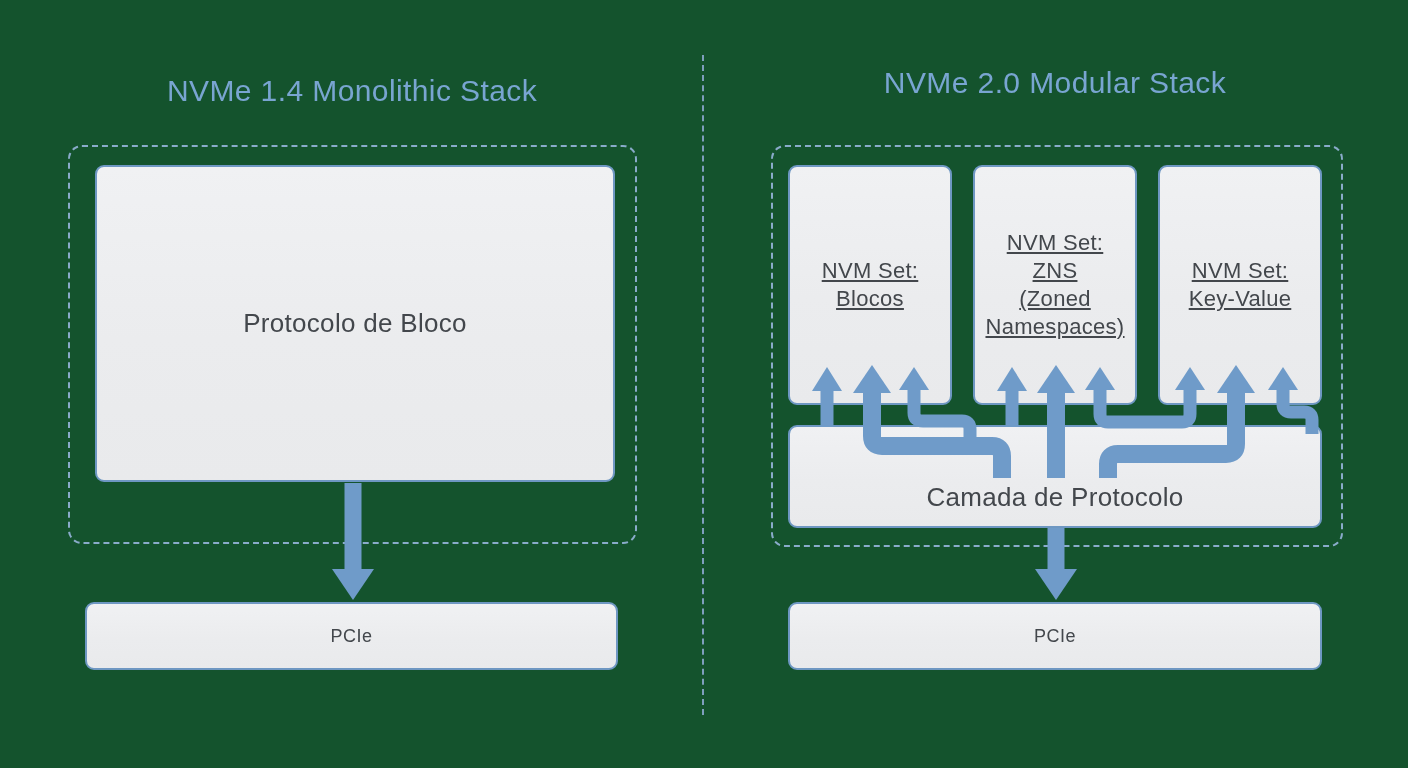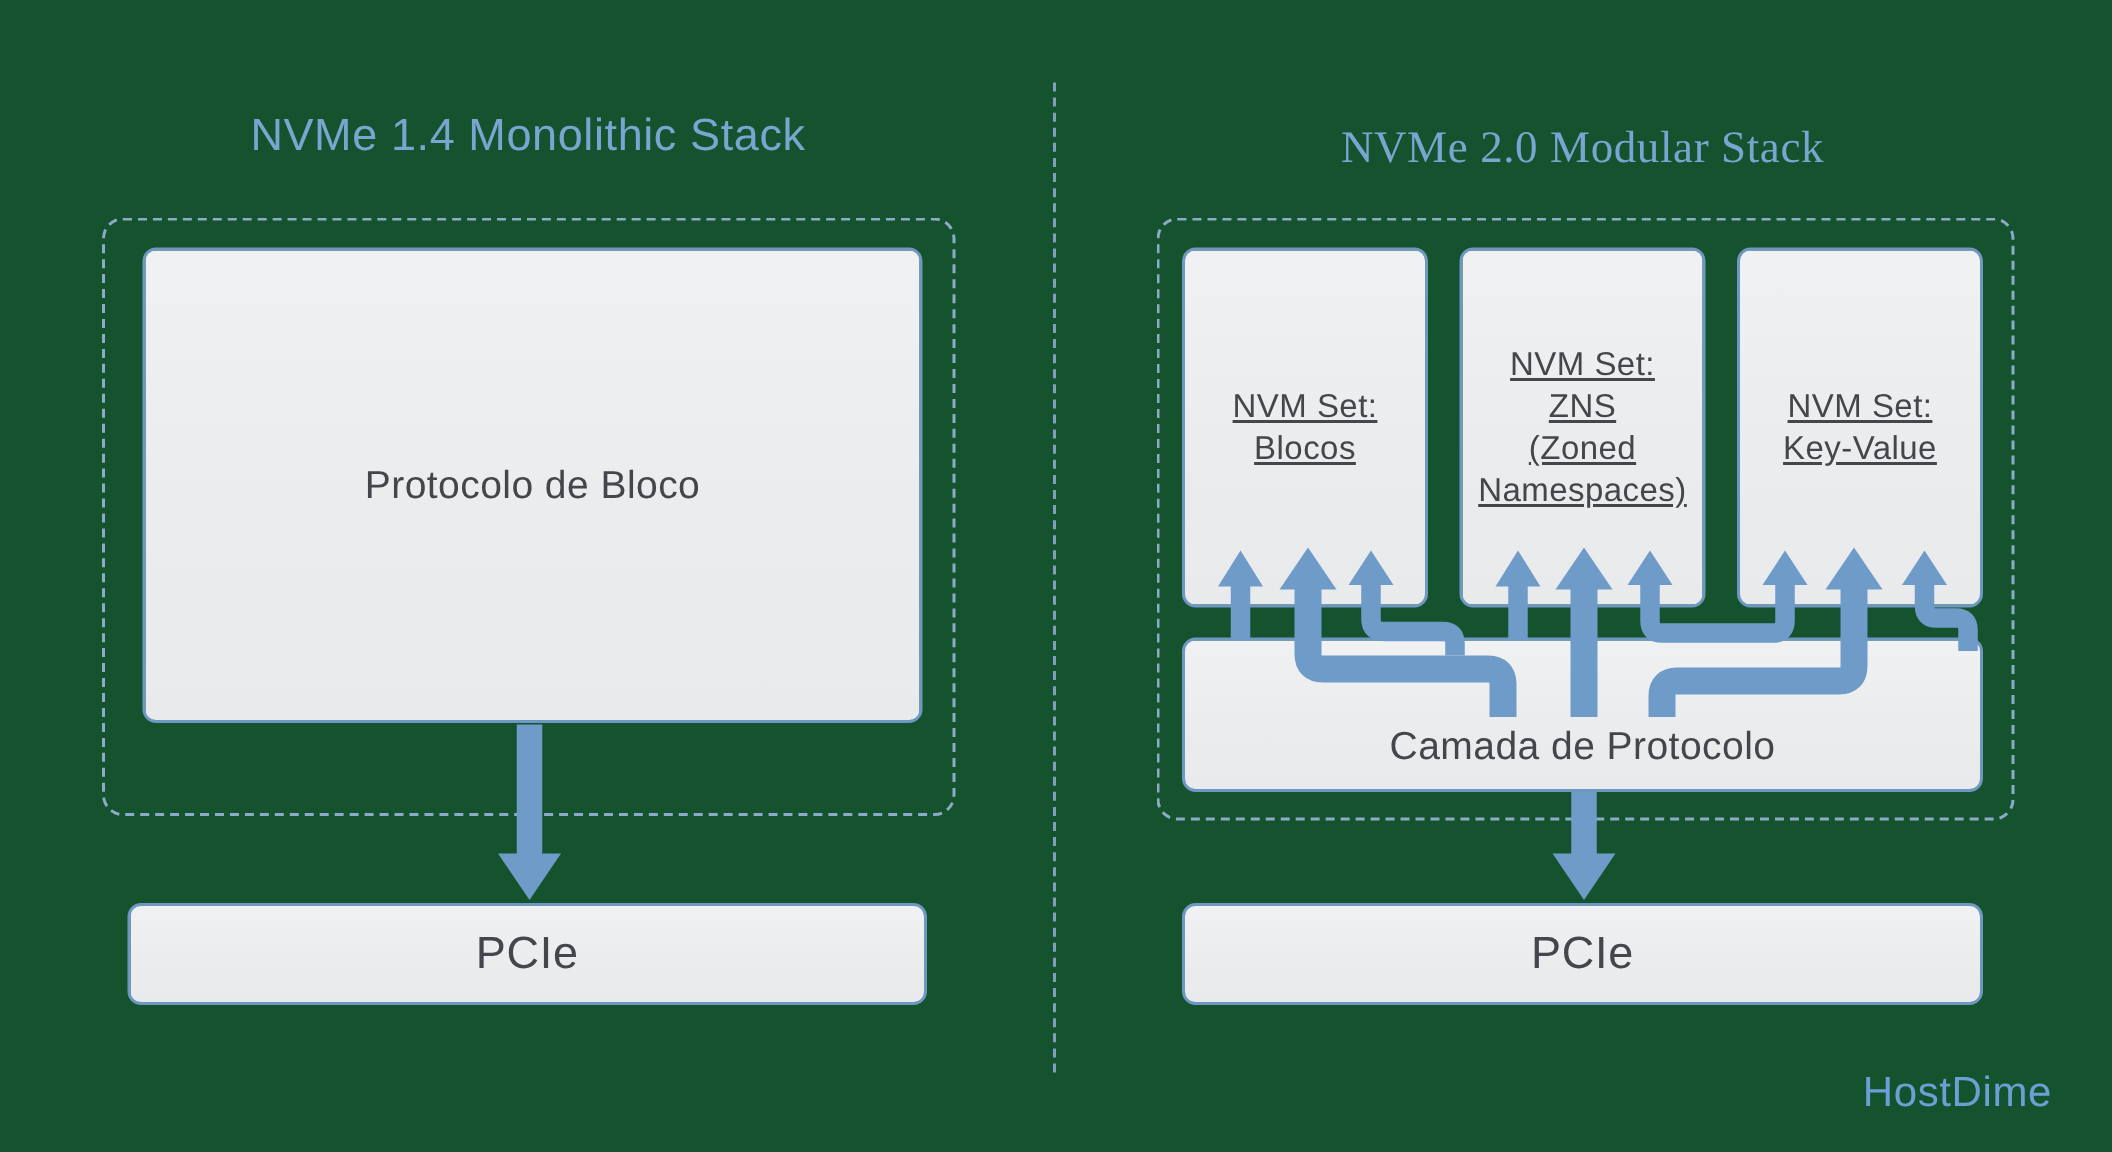--- a/index.html
+++ b/index.html
@@ -10,21 +10,21 @@
     -webkit-font-smoothing:antialiased;
   }
   .canvas{position:relative;width:1408px;height:768px;background:#14532d;}
 
   .panel-title{
     position:absolute;margin:0;height:38px;line-height:38px;
     text-align:center;font-size:30px;font-weight:500;letter-spacing:.4px;
     color:#79a5d1;white-space:nowrap;
   }
   .title-left{left:52px;top:72px;width:600px;}
-  .title-right{left:755px;top:80px;width:600px;font-family:Liberation Serif, serif;}
+  .title-right{left:755px;top:64px;width:600px;}
 
   .dashed-container{
     position:absolute;border:2px dashed #8aabca;border-radius:14px;
     background:transparent;z-index:1;
   }
   .container-left{left:68px;top:145px;width:565px;height:395px;}
   .container-right{left:771px;top:145px;width:568px;height:398px;}
 
   .node{
     position:absolute;box-sizing:border-box;
@@ -43,21 +43,21 @@
   .set-box{top:165px;width:164px;height:240px;}
   .set-box .node-label{font-size:22px;line-height:28px;text-decoration:underline;}
   .set-box-1{left:788px;}
   .set-box-2{left:973px;}
   .set-box-3{left:1158px;}
 
   .transport-box{left:788px;top:425px;width:534px;height:103px;align-items:flex-end;}
   .transport-box .node-label{font-size:26px;padding-bottom:13px;}
 
   .pcie-box{top:602px;height:68px;}
-  .pcie-box .node-label{font-size:30px;letter-spacing:.5px;}
+  .pcie-box .node-label{font-size:18px;letter-spacing:.5px;}
   .pcie-left{left:85px;width:533px;}
   .pcie-right{left:788px;width:534px;}
 
   .divider{
     position:absolute;left:702px;top:55px;height:660px;width:0;
     border-left:2px dashed #7f9fbd;z-index:0;
   }
 
   .logo{
     position:absolute;right:40px;top:710px;height:36px;line-height:36px;
@@ -114,21 +114,20 @@
   </div>
 
   <div class="node transport-box">
     <span class="node-label">Camada de Protocolo</span>
   </div>
 
   <div class="node pcie-box pcie-right">
     <span class="node-label">PCIe</span>
   </div>
 
-  <div class="logo">HostDime</div>
 
   <svg class="overlay" viewBox="0 0 1408 768">
 
     <g>
       <path class="pipe" style="stroke-width:17px" d="M 353 483 L 353 571"></path>
       <polygon class="head" points="332,569 374,569 353,600"></polygon>
     </g>
 
     <g>
       <path class="pipe" style="stroke-width:17px" d="M 1056 528 L 1056 571"></path>

